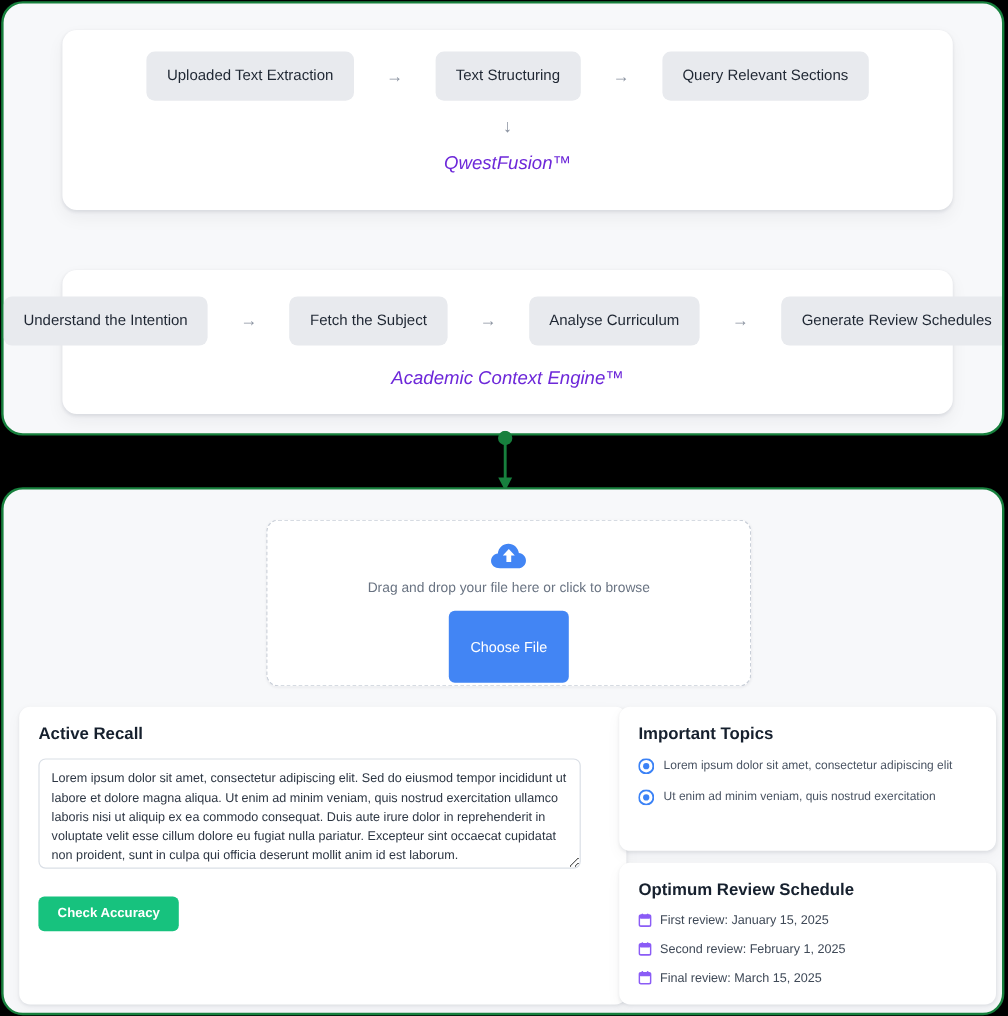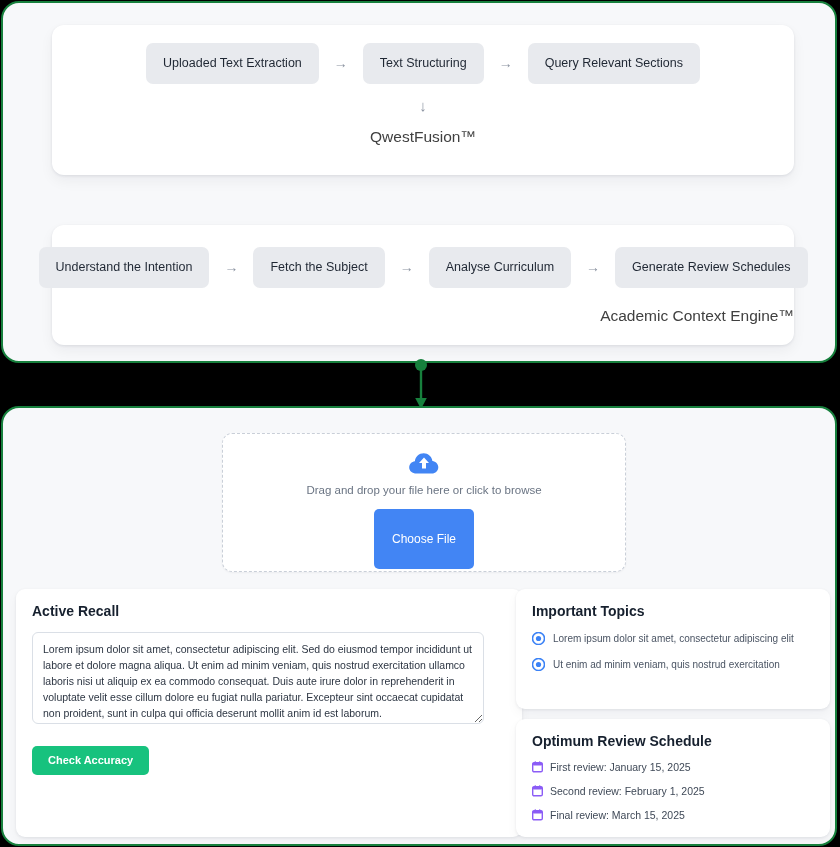--- a/index.html
+++ b/index.html
@@ -53,21 +53,21 @@
     left: 49px;
     top: 222px;
     width: 742px;
     height: 120px;
   }
 
   .steps-row {
     display: flex;
     align-items: center;
     justify-content: center;
-    gap: 4px;
+    gap: 16px;
   }
   #flow-card-1 .steps-row { padding-top: 18px; }
   #flow-card-2 .steps-row { padding-top: 22px; }
 
   .step-box {
     background: #e8eaee;
     border-radius: 7px;
     color: #1f2733;
     font-size: 12.5px;
     line-height: 1;
@@ -82,26 +82,27 @@
   }
   .down-arrow {
     text-align: center;
     color: #8b93a1;
     font-size: 15px;
     margin-top: 14px;
     line-height: 1;
   }
   .engine-label {
     text-align: center;
-    color: #404040;
+    color: #6d28d9;
     font-size: 15.5px;
     margin-top: 16px;
     line-height: 1;
-  }
-  #flow-card-2 .engine-label { margin-top: 20px; text-align: right; }
+    font-style: italic;
+  }
+  #flow-card-2 .engine-label { margin-top: 20px; }
 
   
   #connector {
     position: absolute;
     left: 412px;
     top: 359px;
     width: 18px;
     height: 50px;
   }
 

